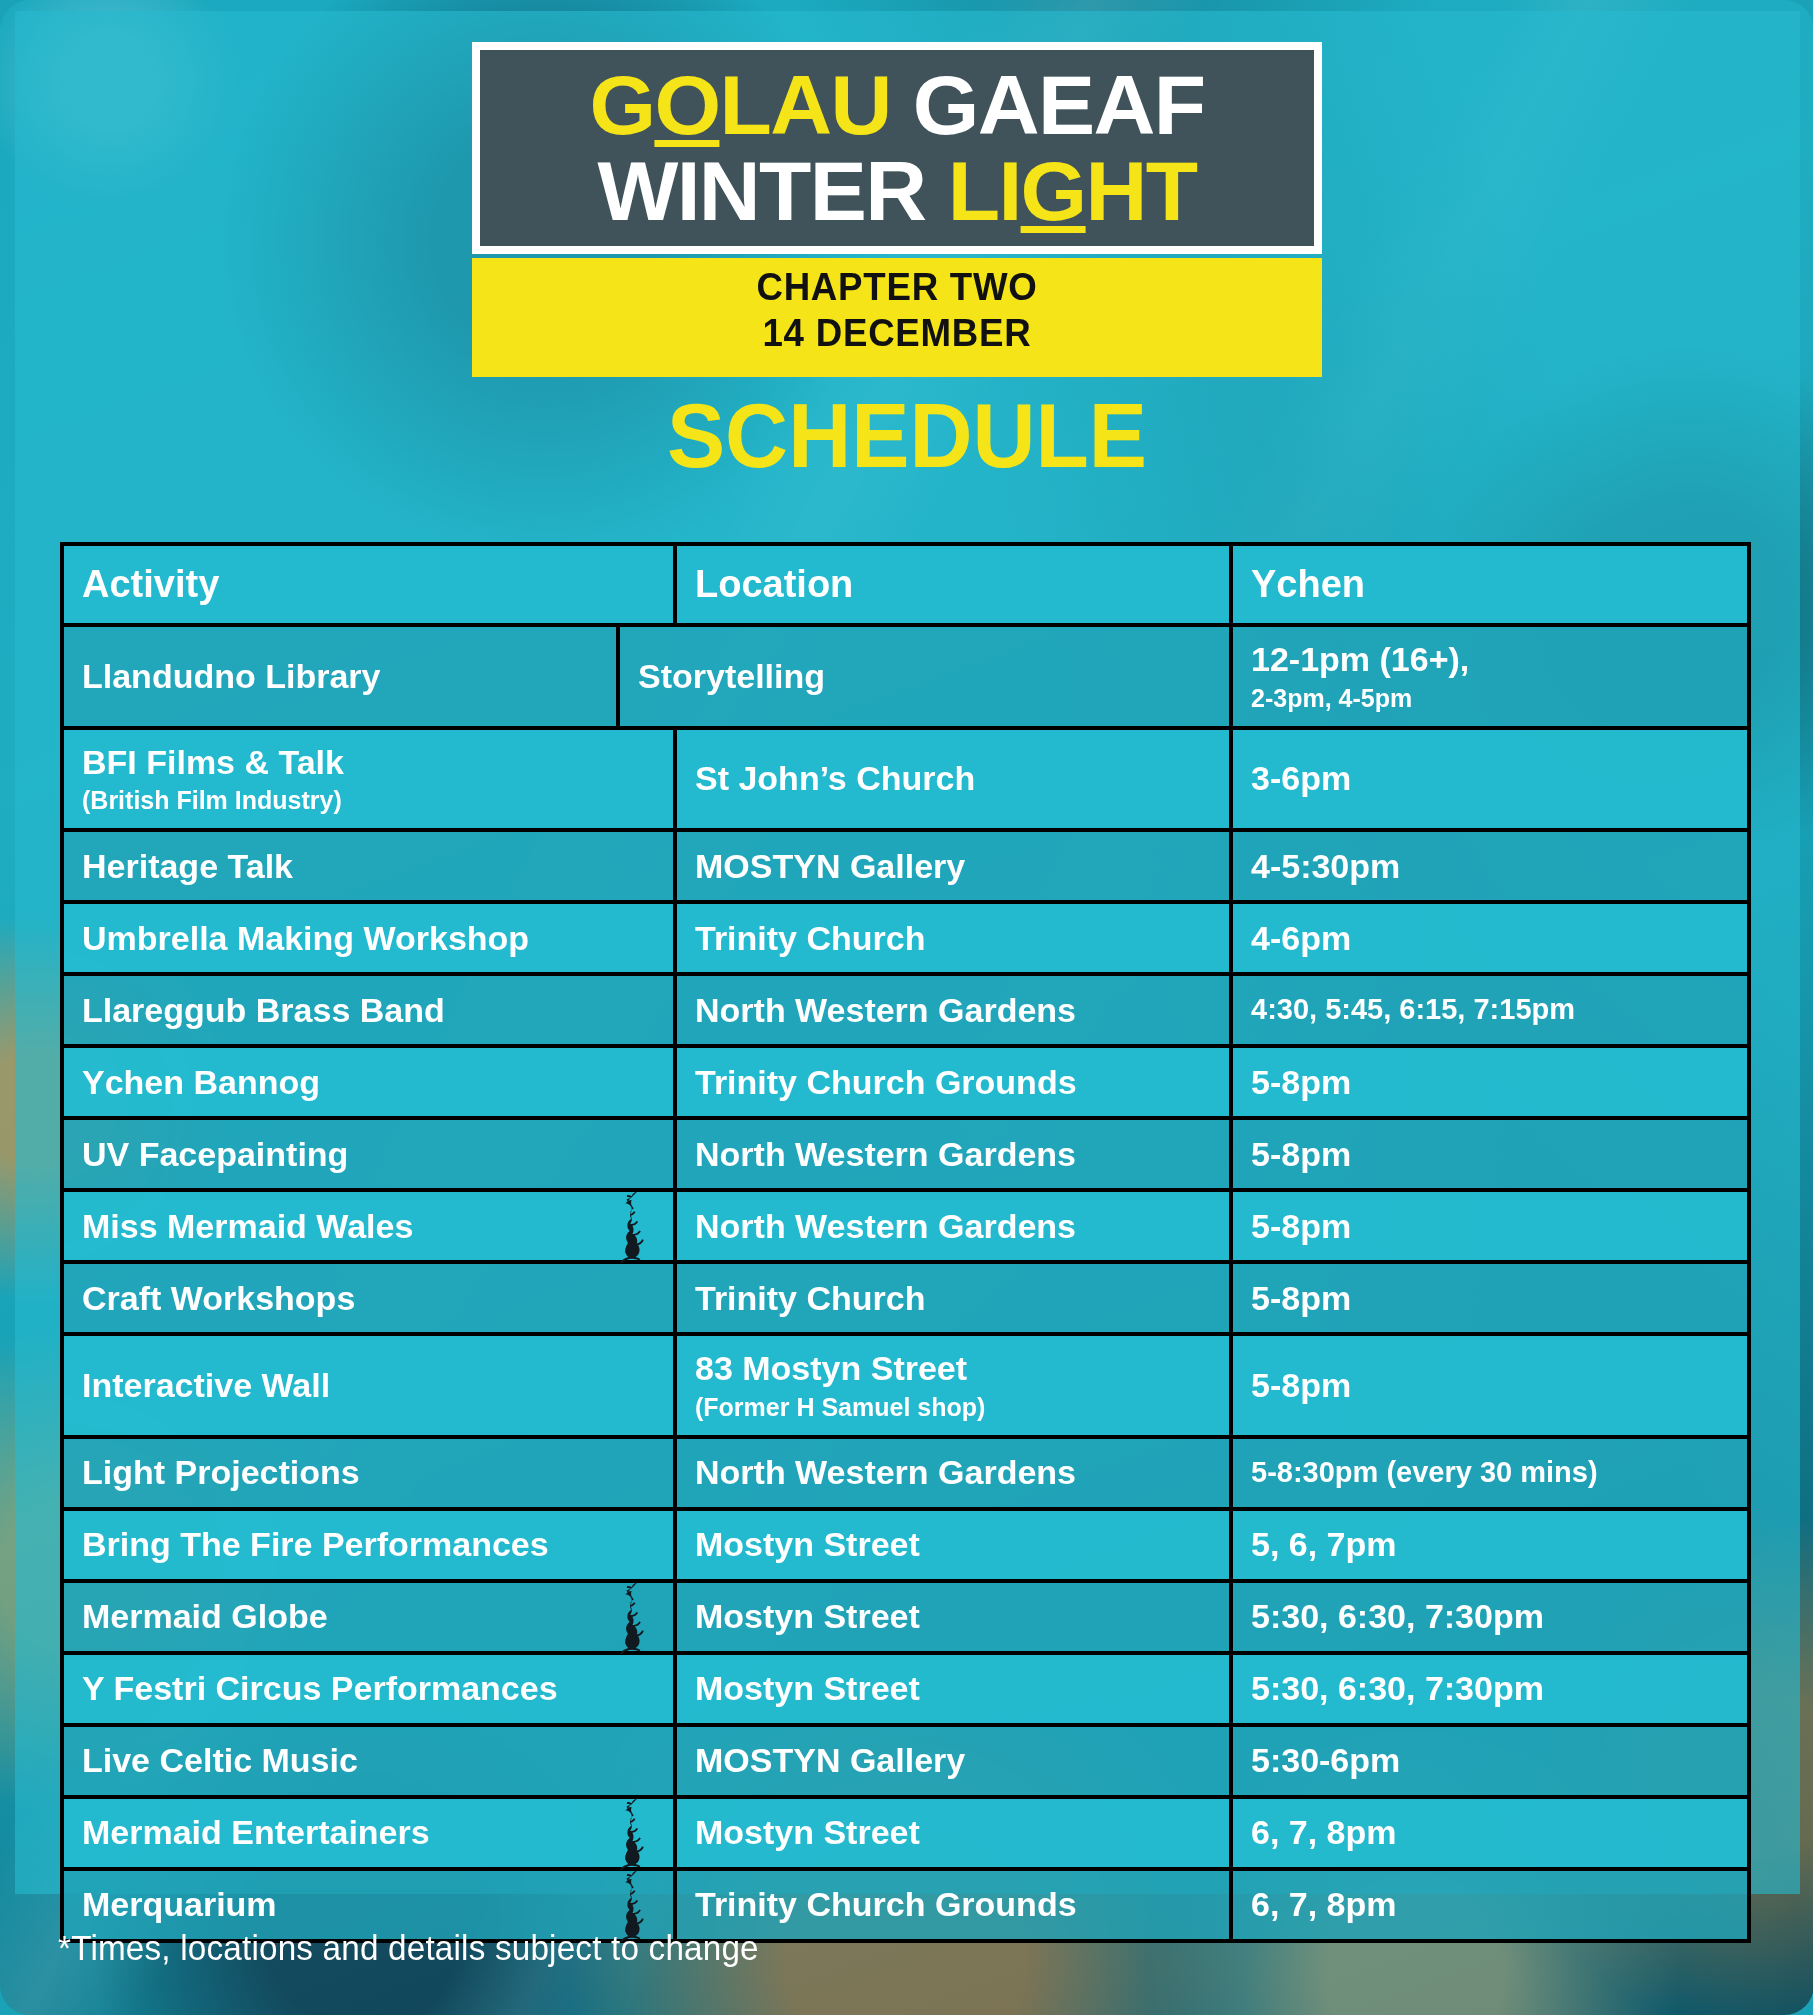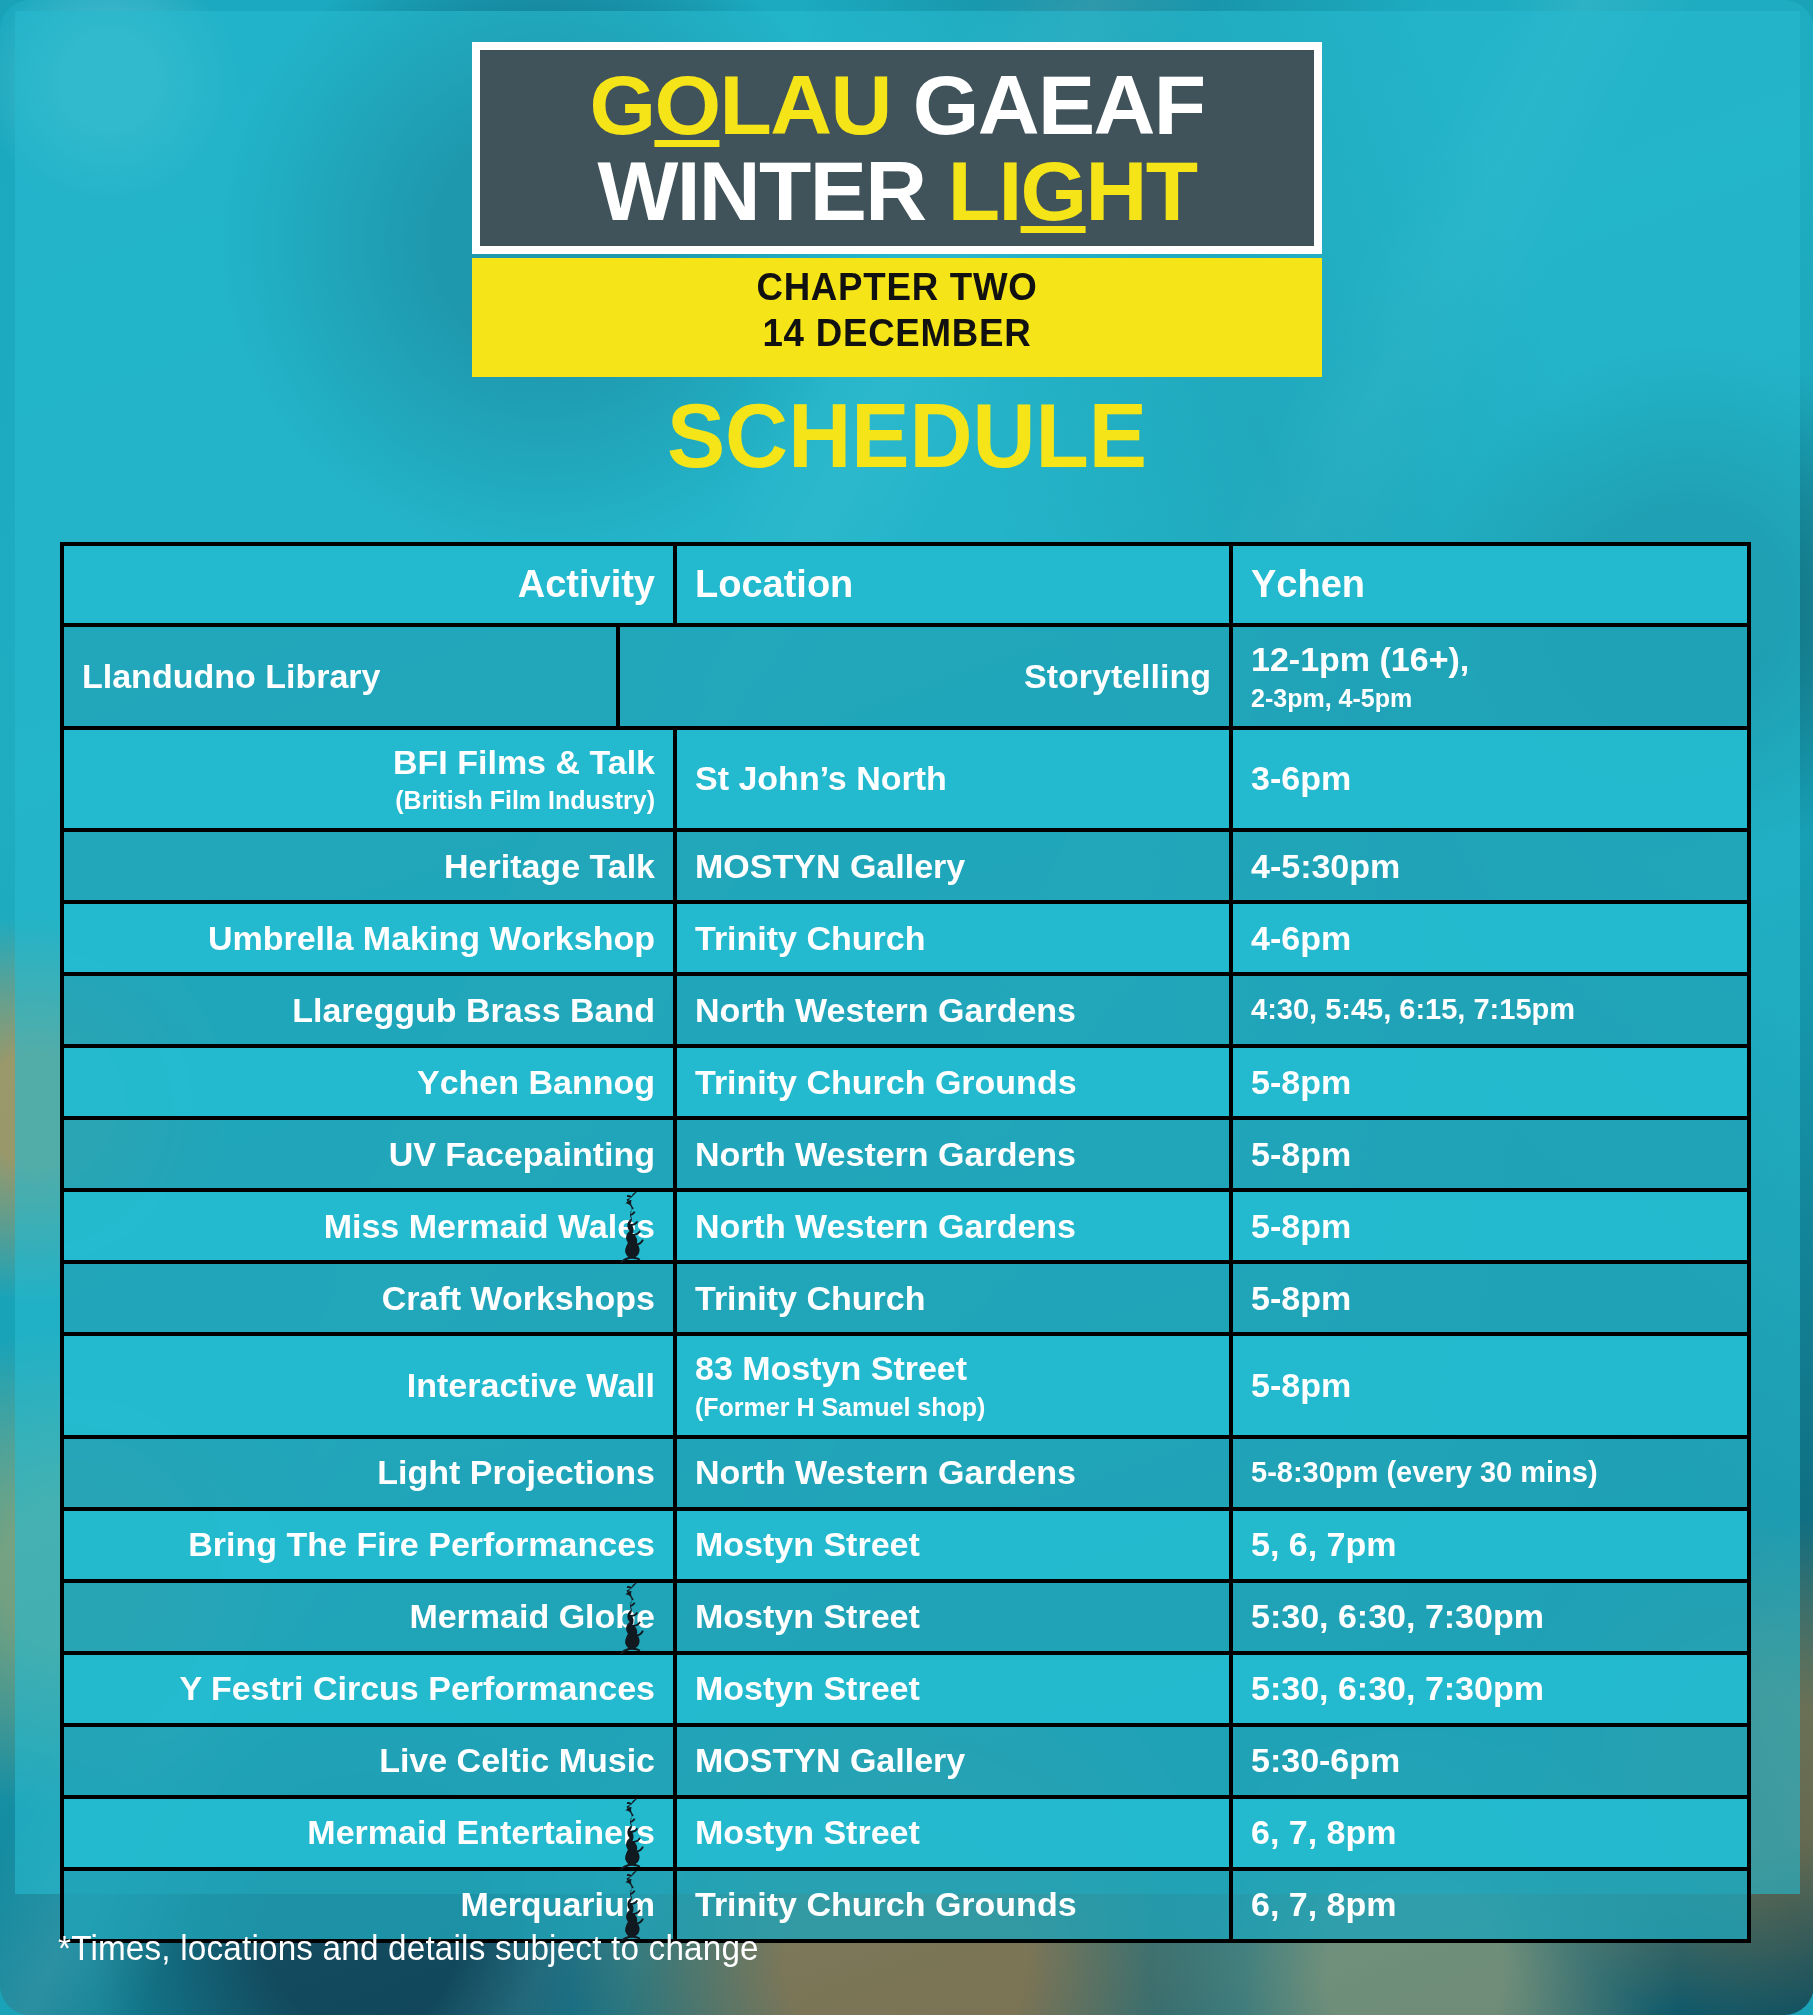--- a/index.html
+++ b/index.html
@@ -112,21 +112,21 @@
     padding:13px 18px;
     color:#ffffff;
     font-weight:bold;
     font-size:34px;
     line-height:1.16;
     display:flex;
     flex-direction:column;
     justify-content:center;
     position:relative;
   }
-  .c-activity{ width:613px; border-right:4px solid #000000;text-align:right;}
+  .c-activity{ width:613px; border-right:4px solid #000000;}
   .c-location{ width:556px; border-right:4px solid #000000;}
   .c-time{ flex:1; }
 
   .row.band-a{ background:rgba(35,186,207,.96); }
   .row.band-b{ background:rgba(32,163,183,.80); }
 
   .row.header{ background:#23bacf; min-height:77px; }
   .row.header .cell{ font-size:38px; }
 
   .sub{
@@ -198,21 +198,21 @@
               <div>12-1pm (16+),</div>
               <div class="sub">2-3pm, 4-5pm</div>
             </div>
           </div>
           <div class="row band-a">
             <div class="cell c-activity">
               <div>BFI Films &amp; Talk</div>
               <div class="sub">(British Film Industry)</div>
             </div>
             <div class="cell c-location">
-              <div>St John’s North</div>
+              <div>St John’s Church</div>
             </div>
             <div class="cell c-time">
               <div>3-6pm</div>
             </div>
           </div>
           <div class="row band-b">
             <div class="cell c-activity">
               <div>Heritage Talk</div>
             </div>
             <div class="cell c-location">

